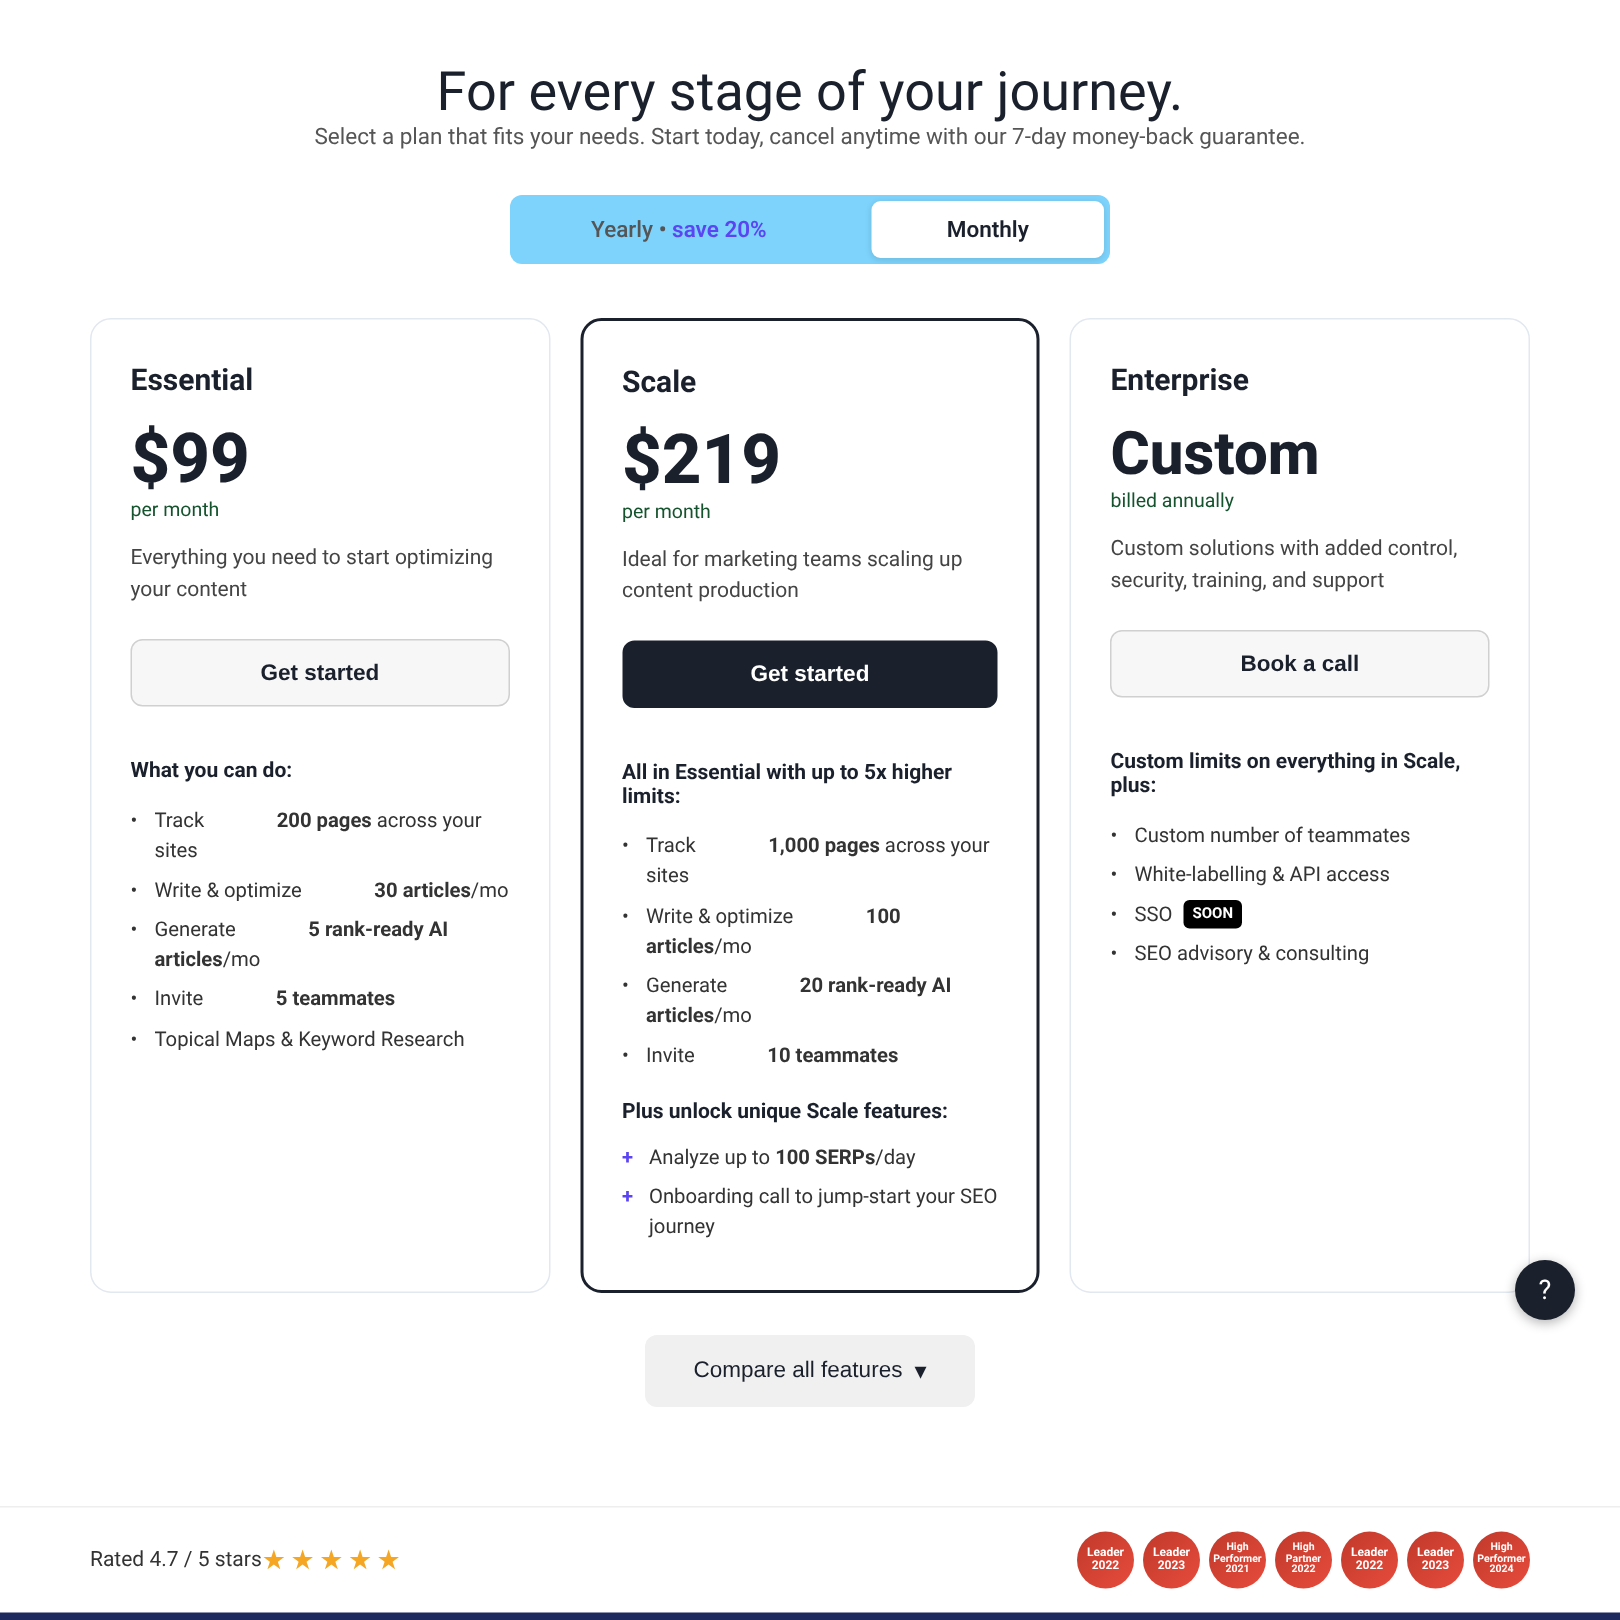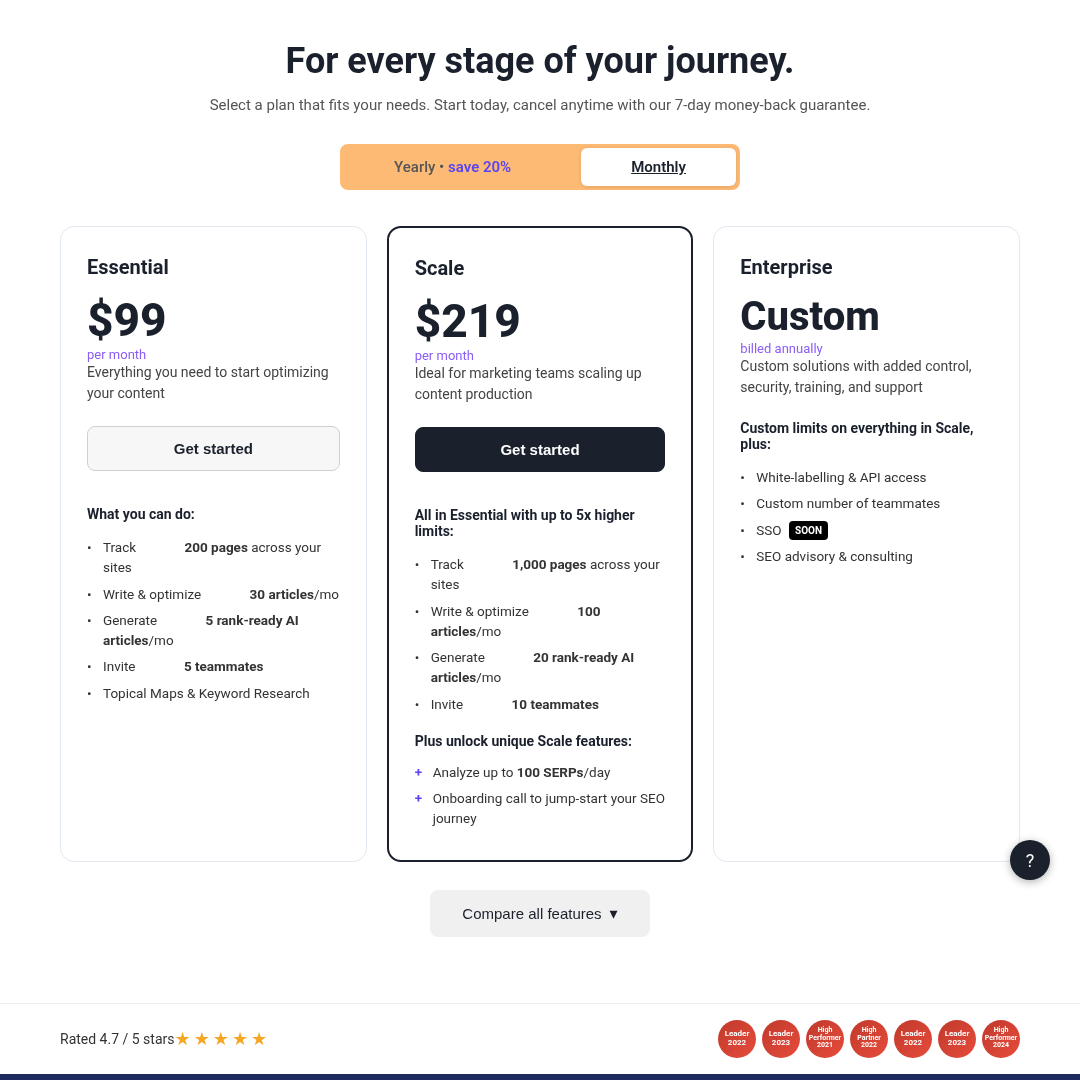--- a/index.html
+++ b/index.html
@@ -13,62 +13,61 @@
     }
 
     .main-content {
       padding: 40px 60px 30px;
       background: #ffffff;
     }
 
     .hero-title {
       text-align: center;
       font-size: 36px;
-      font-weight: 700;
-      color: #1a202c;
-      margin-bottom: 14px;
+      font-weight: 400;
+      color: #1a202c;
+      margin-bottom: 0;
     }
 
     .hero-subtitle {
       text-align: center;
       font-size: 15px;
       color: #555;
       margin-bottom: 30px;
     }
 
     .billing-toggle {
       display: flex;
       justify-content: center;
       margin-bottom: 36px;
     }
 
     .toggle-container {
       display: flex;
-      background: #fdba74;
+      background: #7dd3fc;
       border-radius: 8px;
       padding: 4px;
       gap: 20px;
     }
 
     .toggle-option {
       padding: 10px 50px;
       border-radius: 6px;
       cursor: pointer;
       font-size: 15px;
       font-weight: 500;
       color: #555;
       user-select: none;
     }
 
     .toggle-option.active {
       background: #ffffff;
       color: #1a202c;
       font-weight: 600;
       box-shadow: 0 1px 4px rgba(0,0,0,0.12);
-      text-decoration: underline;
     }
 
     .toggle-option .save-badge {
       color: #5b44f2;
       font-weight: 600;
     }
 
     .plans-grid {
       display: grid;
       grid-template-columns: 1fr 1fr 1fr;
@@ -98,21 +97,22 @@
     .plan-price {
       font-size: 46px;
       font-weight: 800;
       color: #1a202c;
       line-height: 1;
       margin-bottom: 4px;
     }
 
     .plan-price-note {
       font-size: 13px;
-      color: #8b5cf6;
+      color: #14532d;
+      margin-bottom: 14px;
     }
 
     .plan-description {
       font-size: 14px;
       color: #444;
       margin-bottom: 22px;
       line-height: 1.5;
     }
 
     .plan-btn {
@@ -370,24 +370,25 @@
         <li>Analyze up to <strong>100 SERPs</strong>/day</li>
         <li>Onboarding call to jump-start your SEO journey</li>
       </ul>
     </div>
 
     <div class="plan-card">
       <div class="plan-name">Enterprise</div>
       <div class="plan-price" style="font-size:40px;">Custom</div>
       <div class="plan-price-note">billed annually</div>
       <div class="plan-description">Custom solutions with added control, security, training, and support</div>
+      <button class="plan-btn outline">Book a call</button>
       <div class="features-section-title">Custom limits on everything in Scale, plus:</div>
       <ul class="features-list">
+        <li>Custom number of teammates</li>
         <li>White-labelling &amp; API access</li>
-        <li>Custom number of teammates</li>
         <li>SSO <span class="sso-badge">SOON</span></li>
         <li>SEO advisory &amp; consulting</li>
       </ul>
     </div>
 
   </div>
 
   <div class="compare-btn-wrap">
     <button class="compare-btn">
       <span>Compare all features</span>

